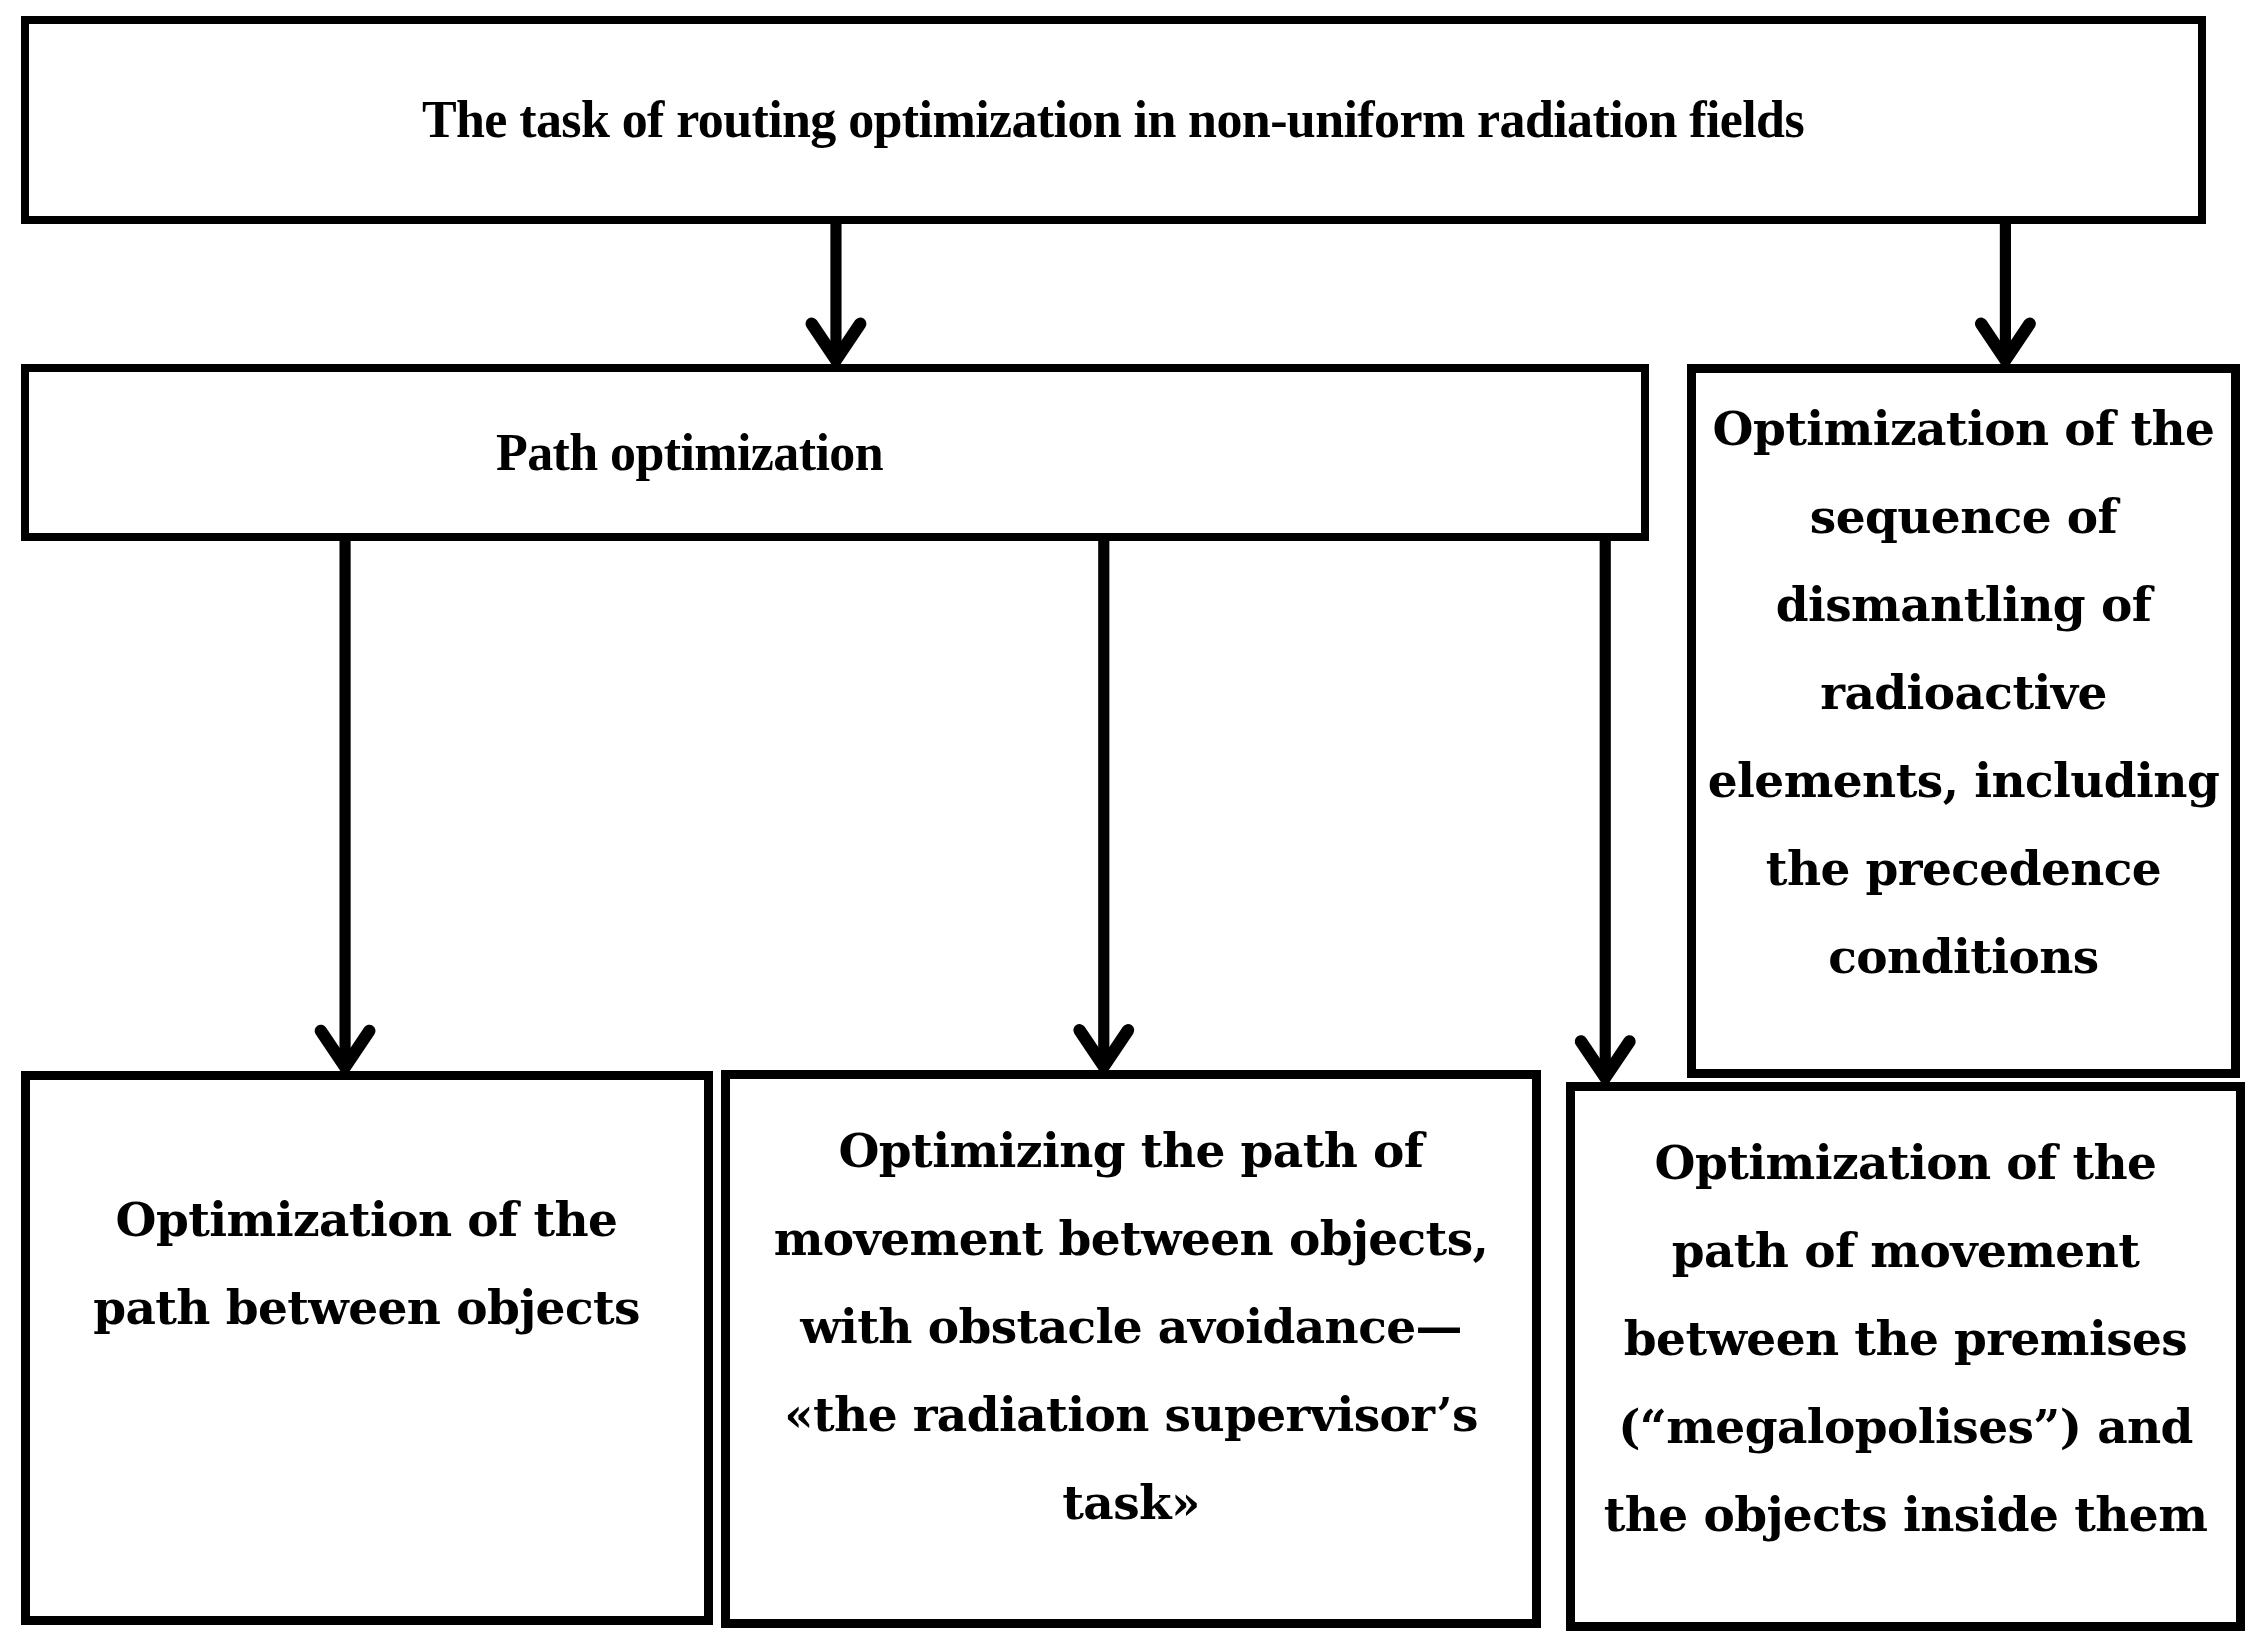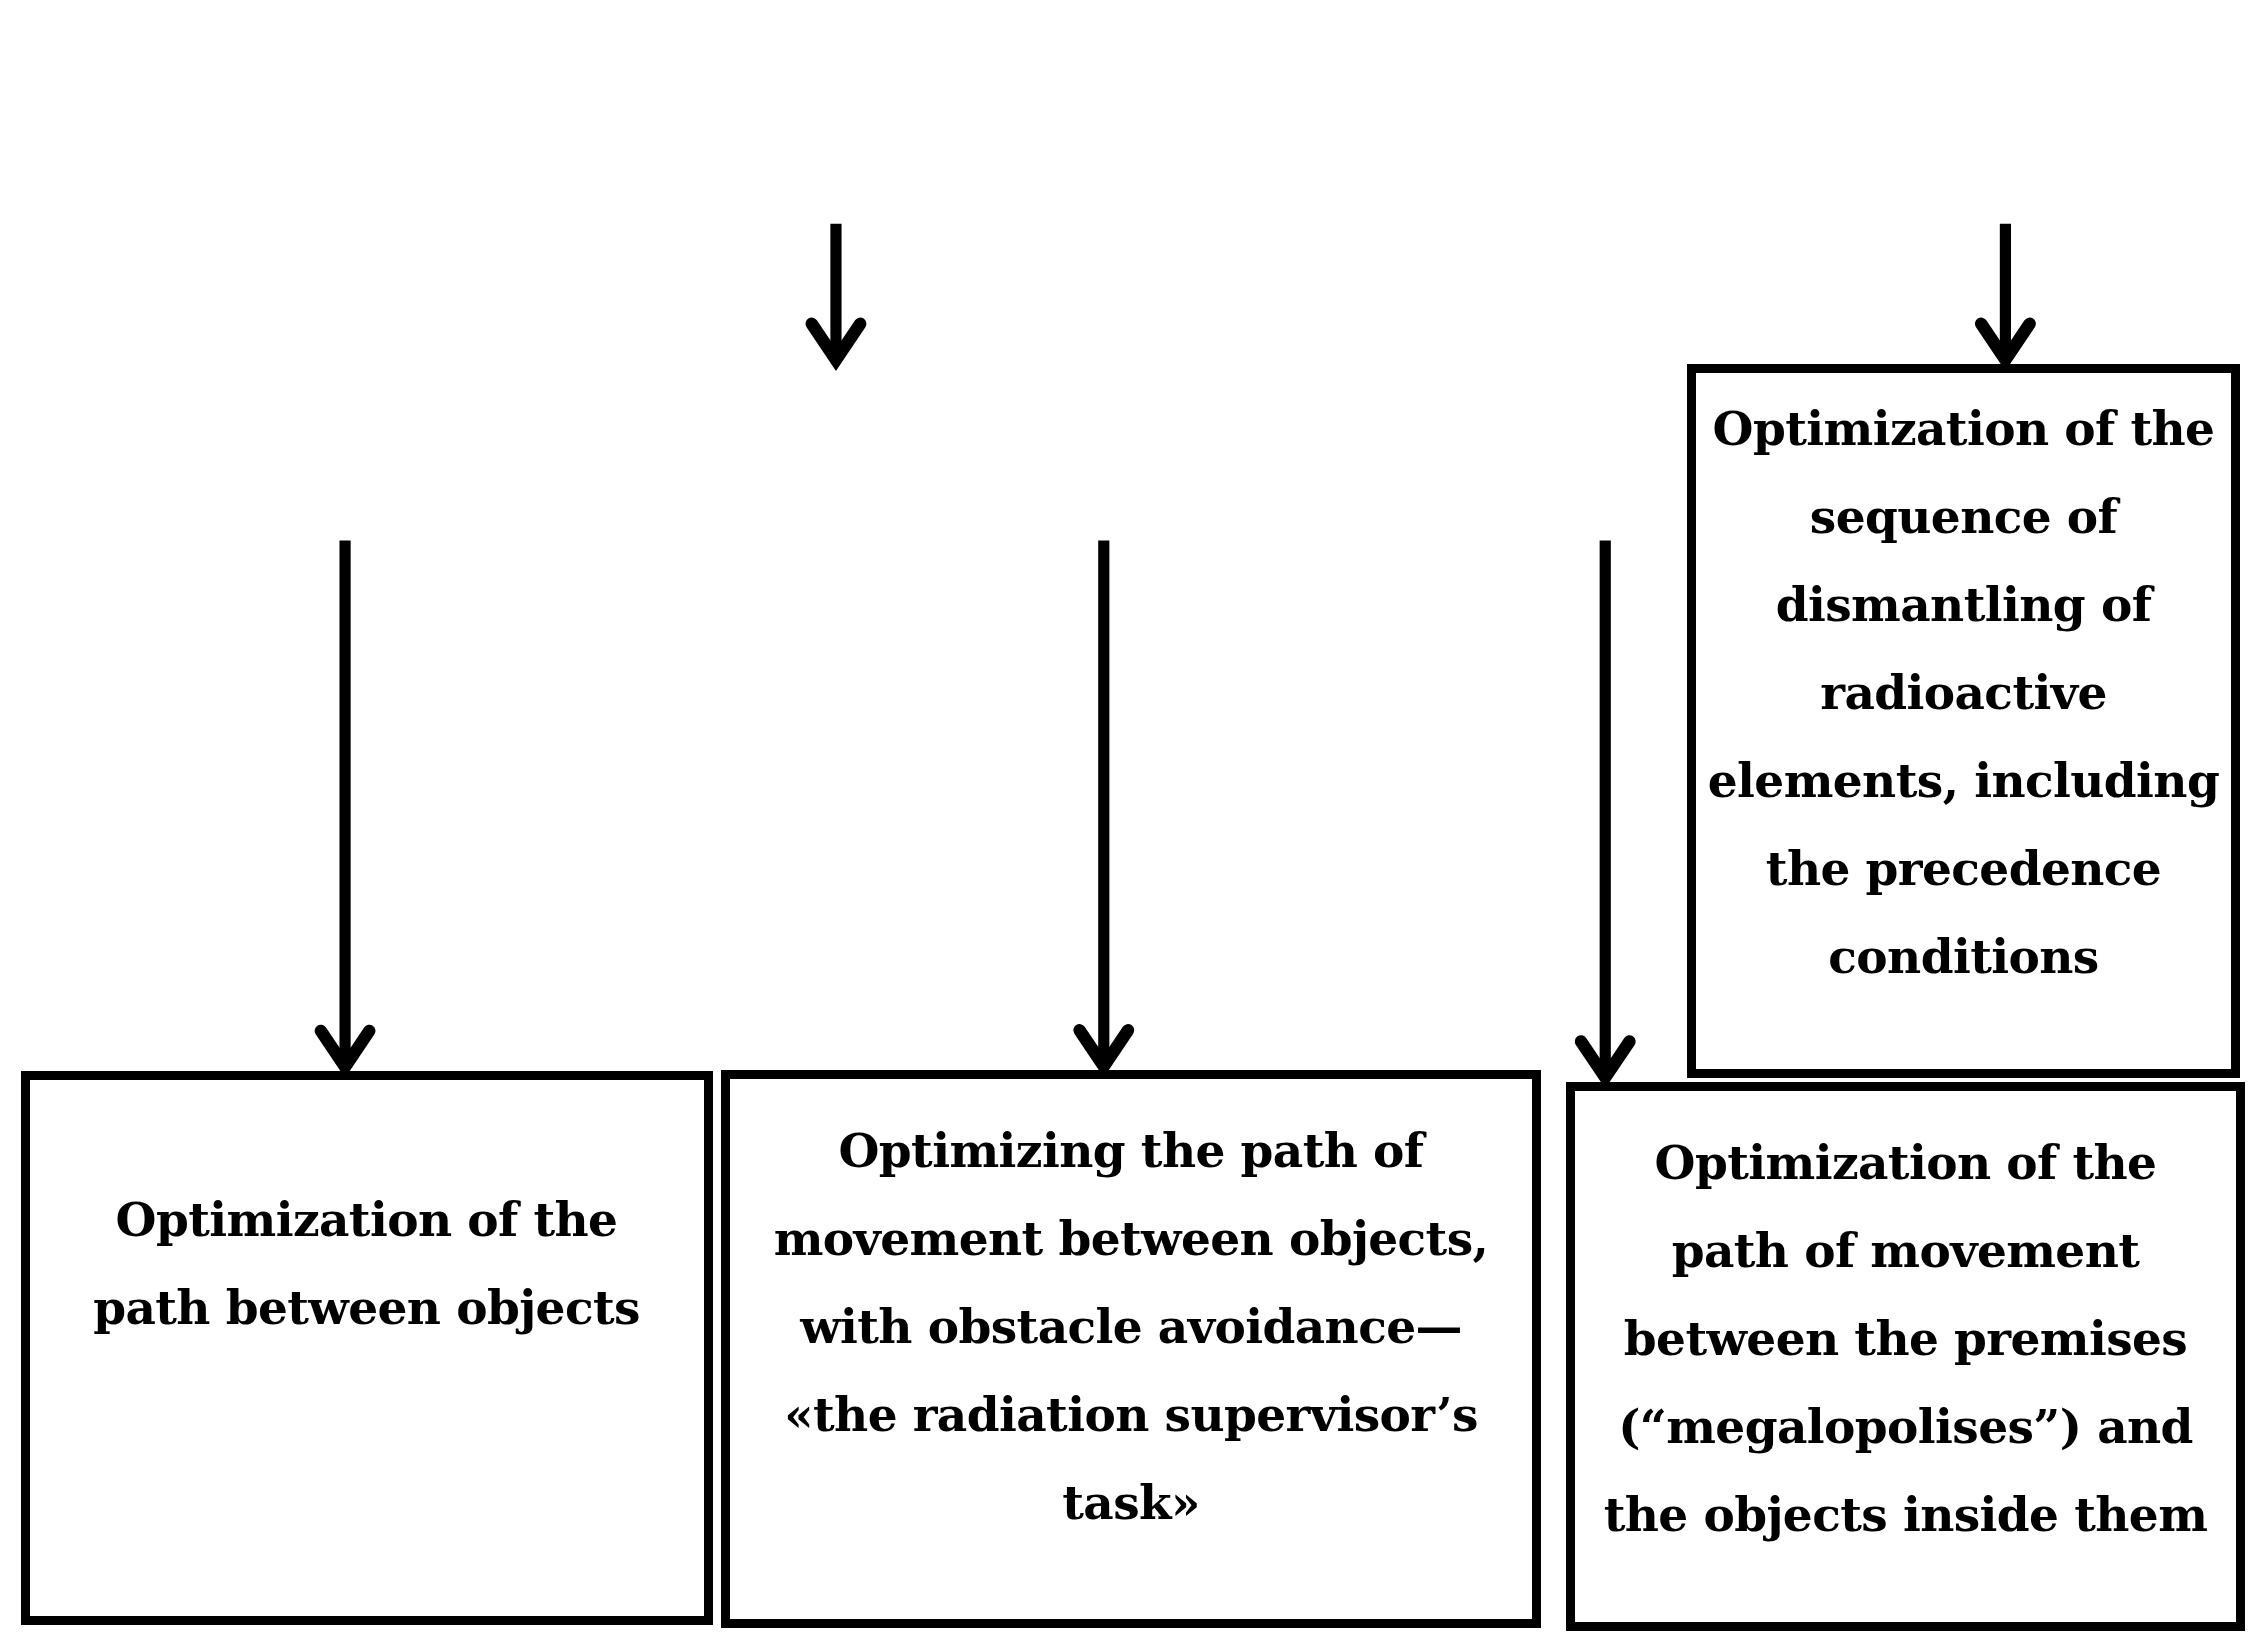--- a/index.html
+++ b/index.html
@@ -102,21 +102,27 @@
     <g>
       <line x1="1776" y1="870" x2="1776" y2="1704"></line>
       <polyline points="1737,1658 1776,1716 1815,1658"></polyline>
     </g>
     <g>
       <line x1="2583" y1="870" x2="2583" y2="1722"></line>
       <polyline points="2544,1676 2583,1734 2622,1676"></polyline>
     </g>
   </svg>
 
+  <div class="node font-narrow" id="n-root">
+    <div class="label">The task of routing optimization in non-uniform radiation fields</div>
+  </div>
 
+  <div class="node font-narrow" id="n-path">
+    <div class="label">Path optimization</div>
+  </div>
 
   <div class="node font-wide multiline" id="n-seq">
     <div class="label">Optimization of the
 sequence of
 dismantling of
 radioactive
 elements, including
 the precedence
 conditions</div>
   </div>

